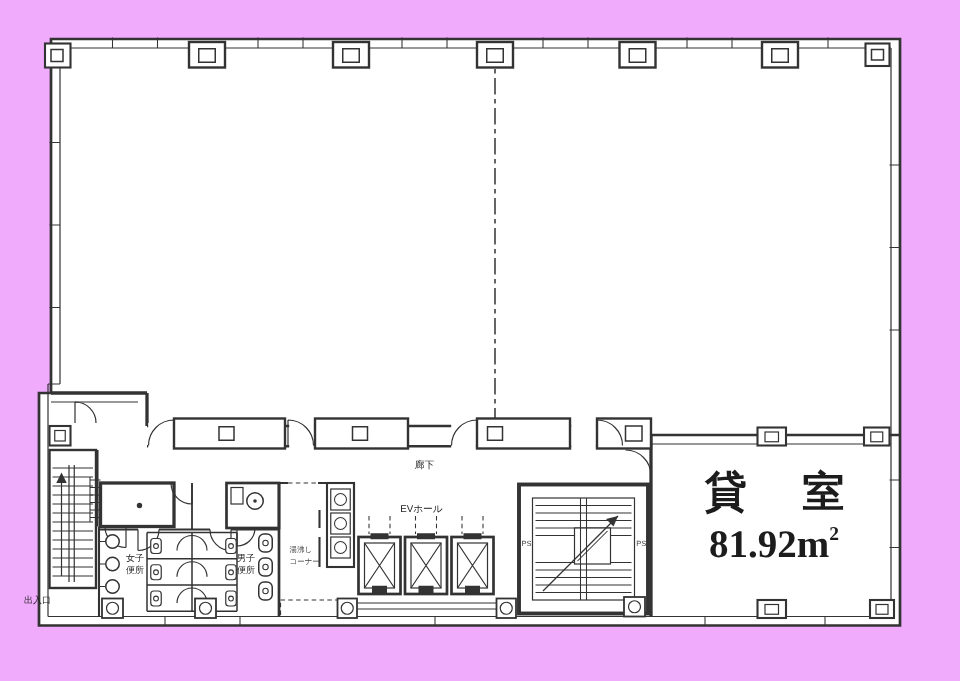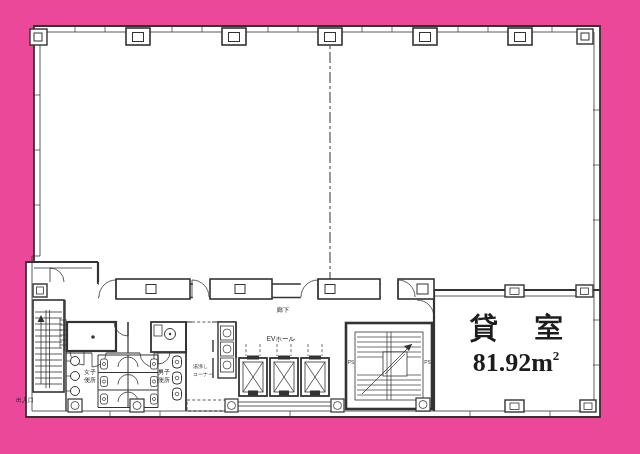--- a/index.html
+++ b/index.html
@@ -1,17 +1,17 @@
 <!DOCTYPE html>
 <html><head>
 <meta charset="utf-8">
 <style>
   html,body{margin:0;padding:0;background:#ffffff;}
   .stage{
-    position:relative;width:640px;height:454px;background:#ec4899;
+    position:relative;width:640px;height:454px;background:#f0abfc;
     font-family:"Liberation Sans",sans-serif;overflow:hidden;
   }
   svg{display:block;}
   .ink{stroke:#333333;fill:none;stroke-linecap:butt;}
   .w26{stroke-width:2.6;} .w22{stroke-width:2.2;} .w18{stroke-width:1.8;}
   .w16{stroke-width:1.6;} .w14{stroke-width:1.4;} .w12{stroke-width:1.2;}
   .w10{stroke-width:1;} .w08{stroke-width:0.8;} .w07{stroke-width:0.7;}
   .fw{fill:#ffffff;}
   .fi{fill:#333333;stroke:none;}
   .dashdot{stroke-dasharray:11 3 3 3;}

